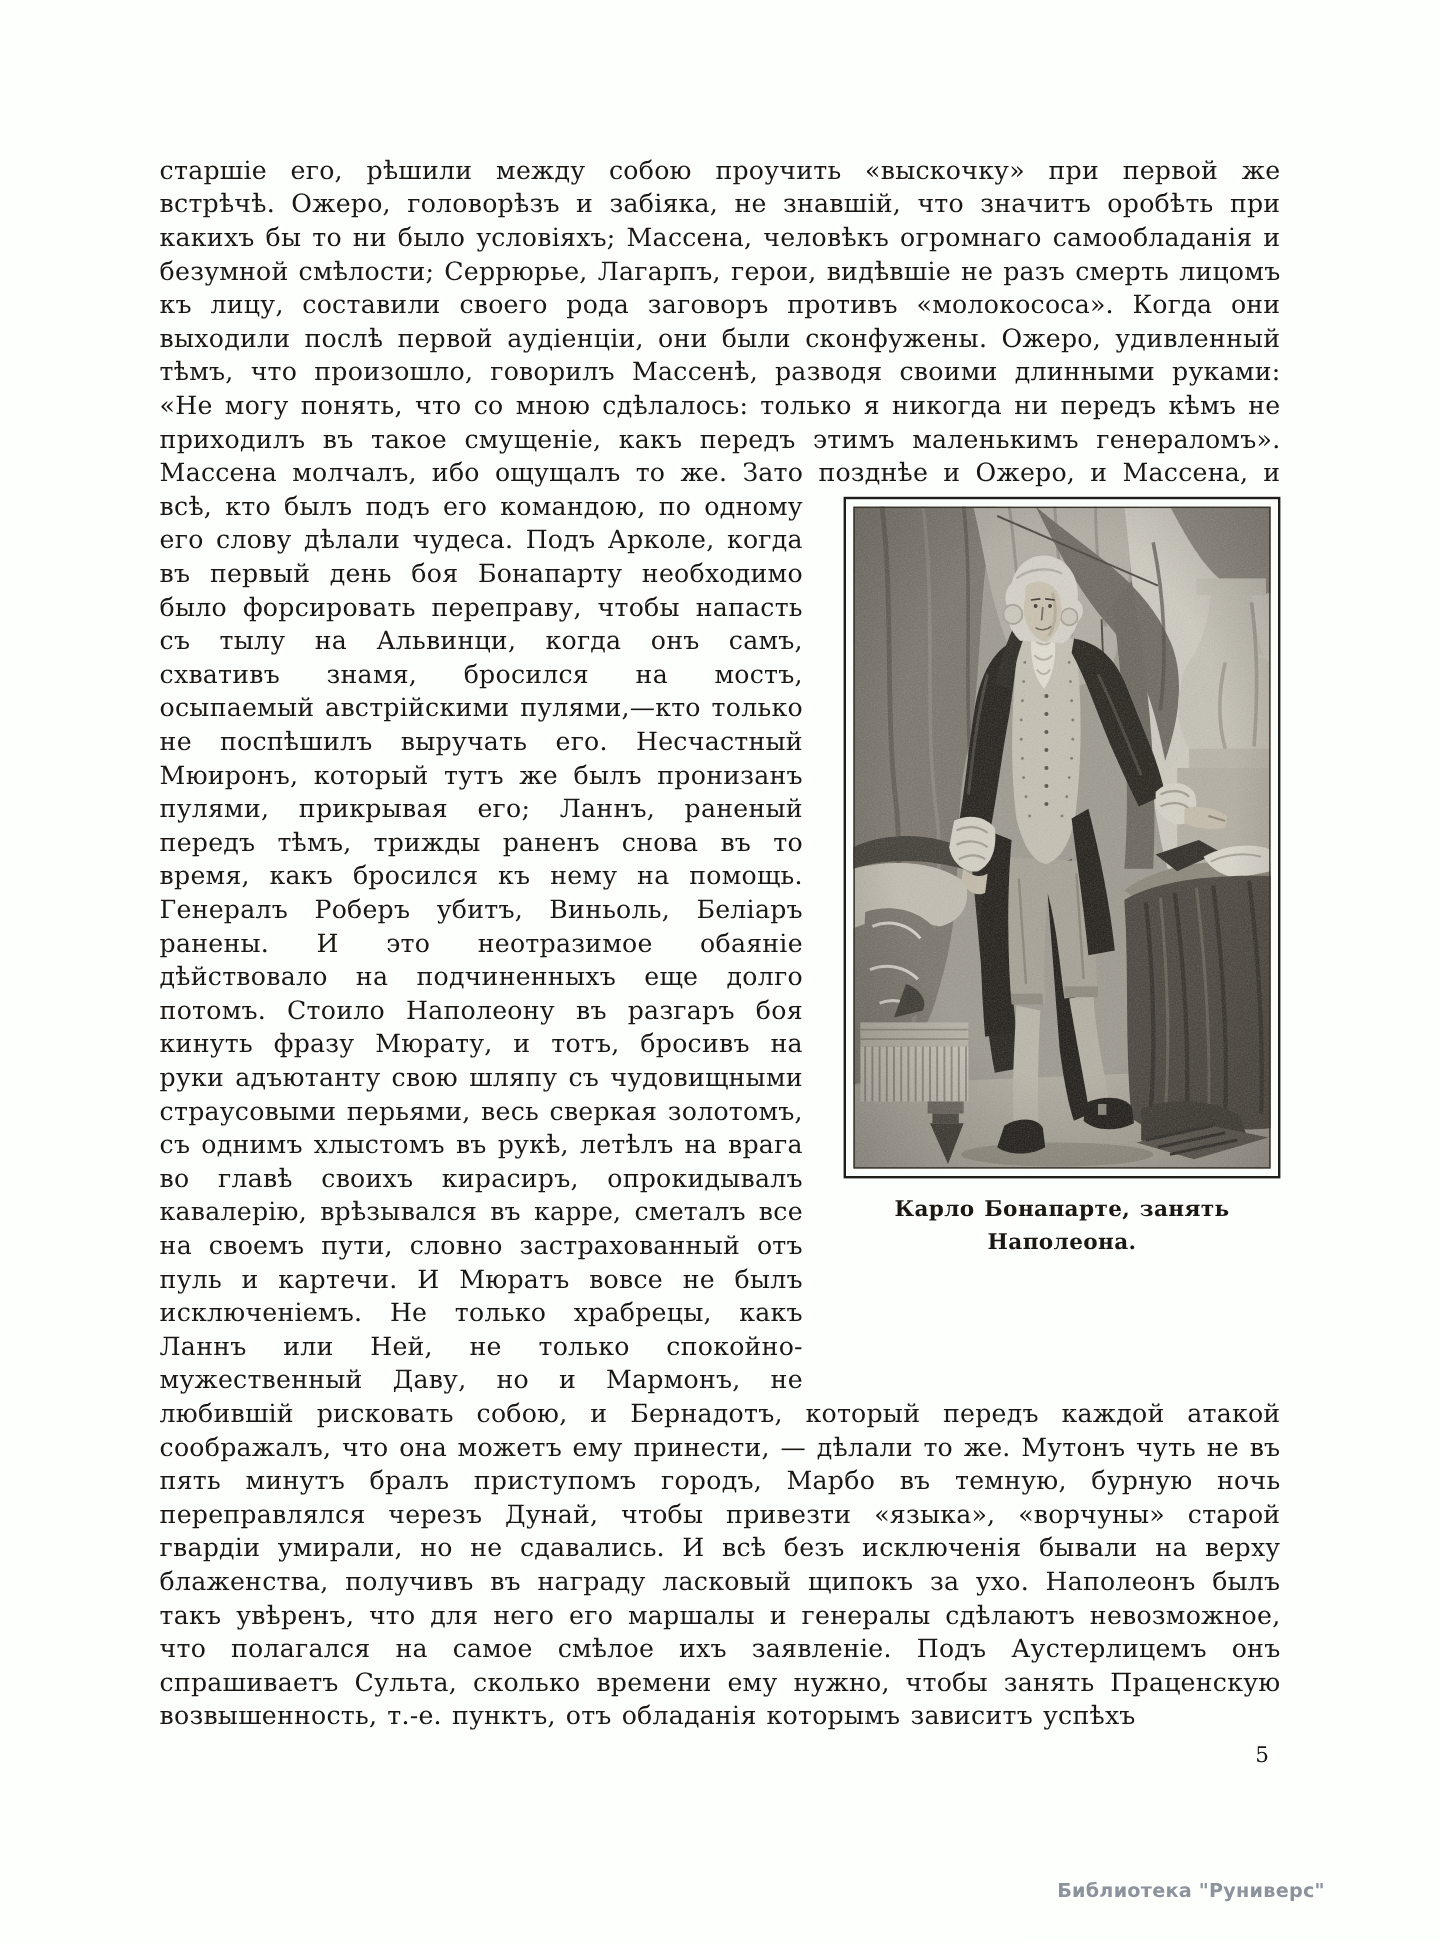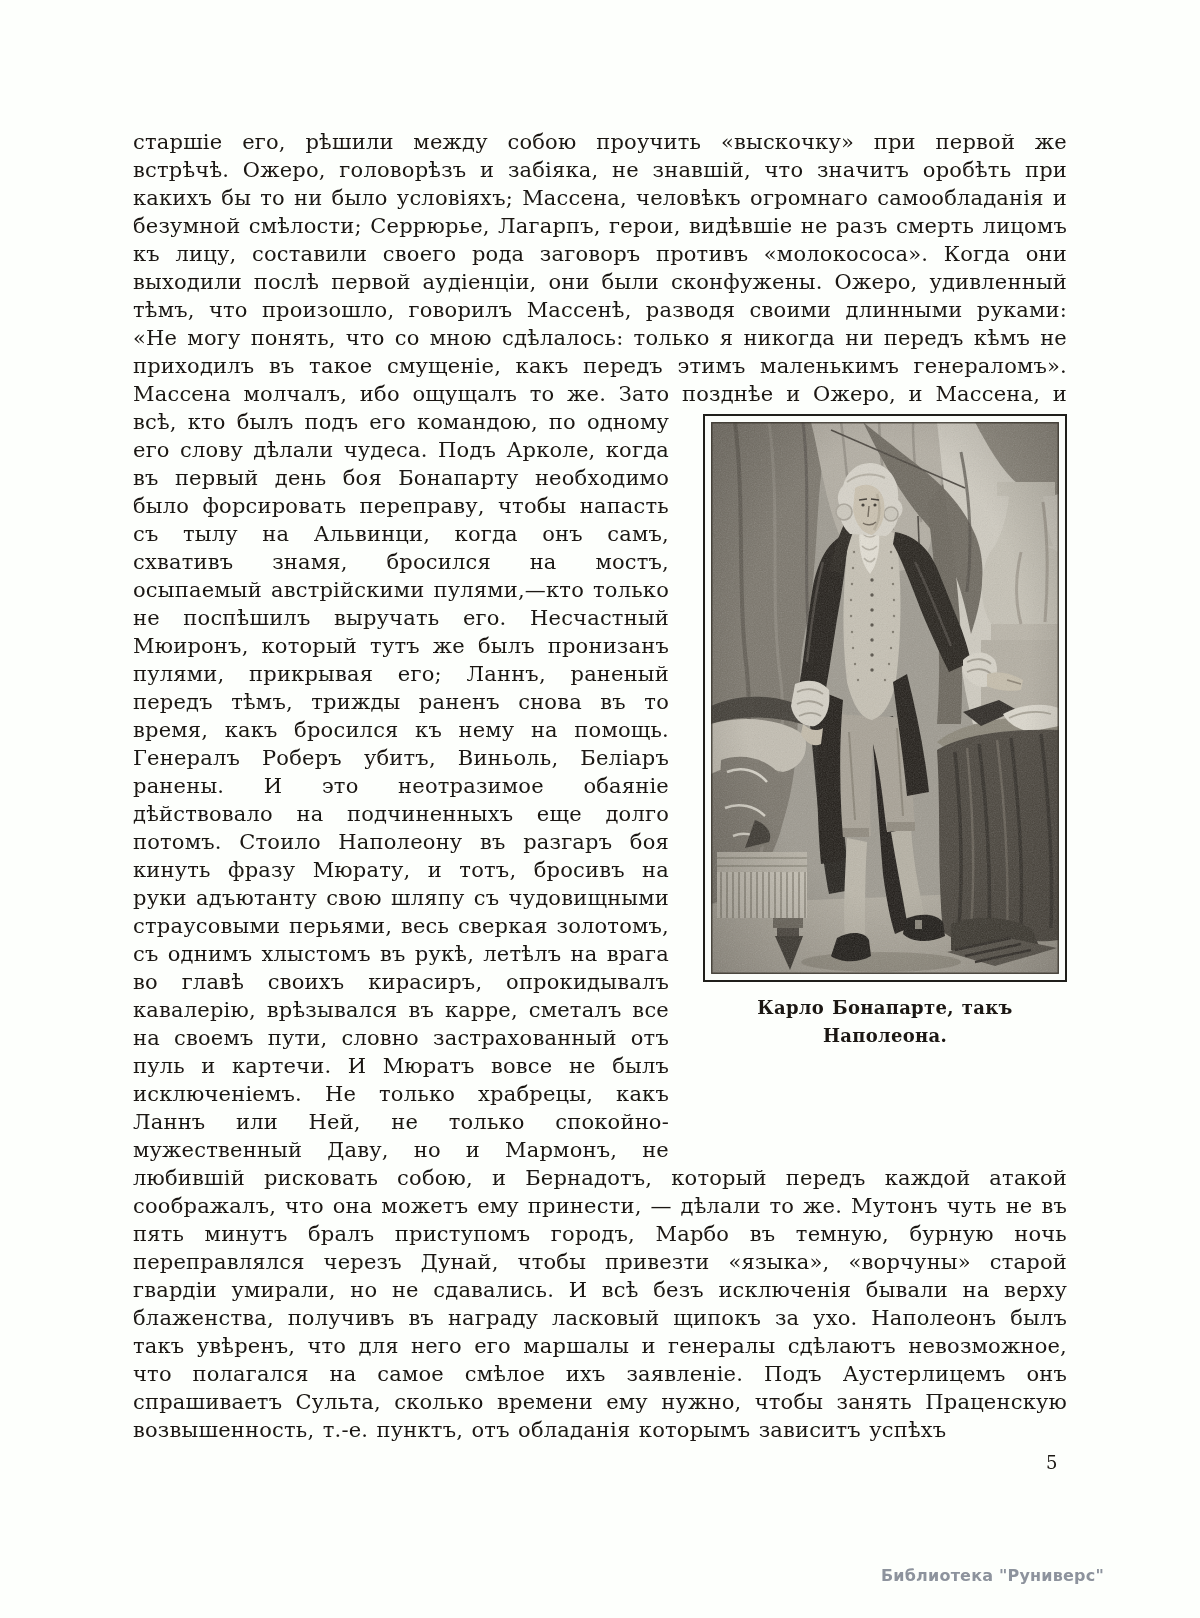--- a/index.html
+++ b/index.html
@@ -231,21 +231,21 @@
             <circle cx="164" cy="83" r="1.6" fill="#3a352e"></circle>
             <path d="M148 78 L156 77 M160 77 L168 78" stroke="#3a352e" stroke-width="1.4"></path>
             <path d="M158 84 L157 95 M152 101 C156 104 162 103 165 100" stroke="#6b6255" stroke-width="1.4" fill="none"></path>
           </g>
 
           <rect width="348" height="552" fill="url(#vig)"></rect>
           <rect width="348" height="552" filter="url(#grain)" opacity="0.55"></rect>
           <rect x="0.8" y="0.8" width="346.4" height="550.4" fill="none" stroke="#3a362f" stroke-width="1.2"></rect>
         </svg>
       </div>
-      <figcaption>Карло Бонапарте, такъ Наполеона.</figcaption>
+      <figcaption>Карло Бонапарте, занять Наполеона.</figcaption>
     </figure>
 
     <span>по одному его слову дѣлали чудеса. Подъ Арколе, когда въ первый день боя Бонапарту необходимо было форсировать переправу, чтобы напасть съ тылу на Альвинци, когда онъ самъ, схвативъ знамя, бросился на мостъ, осыпаемый австрійскими пулями,—кто только не поспѣшилъ выручать его. Несчастный Мюиронъ, который тутъ же былъ пронизанъ пулями, прикрывая его; Ланнъ, раненый передъ тѣмъ, трижды раненъ снова въ то время, какъ бросился къ нему на помощь. Генералъ Роберъ убитъ, Виньоль, Беліаръ ранены. И это неотразимое обаяніе дѣйствовало на подчиненныхъ еще долго потомъ. Стоило Наполеону въ разгаръ боя кинуть фразу Мюрату, и тотъ, бросивъ на руки адъютанту свою шляпу съ чудовищными страусовыми перьями, весь сверкая золотомъ, съ однимъ хлыстомъ въ рукѣ, летѣлъ на врага во главѣ своихъ кирасиръ, опрокидывалъ кавалерію, врѣзывался въ карре, сметалъ все на своемъ пути, словно застрахованный отъ пуль и картечи. И Мюратъ вовсе не былъ исключеніемъ. Не только храбрецы, какъ Ланнъ или Ней, не только спокойно-мужественный Даву, но и Мармонъ, не любившій рисковать собою, и Бернадотъ, который передъ каждой атакой соображалъ, что она можетъ ему принести, — дѣлали то же. Мутонъ чуть не въ пять минутъ бралъ приступомъ городъ, Марбо въ темную, бурную ночь переправлялся черезъ Дунай, чтобы привезти «языка», «ворчуны» старой гвардіи умирали, но не сдавались. И всѣ безъ исключенія бывали на верху блаженства, получивъ въ награду ласковый щипокъ за ухо. Наполеонъ былъ такъ увѣренъ, что для него его маршалы и генералы сдѣлаютъ невозможное, что полагался на самое смѣлое ихъ заявленіе. Подъ Аустерлицемъ онъ спрашиваетъ Сульта, сколько времени ему нужно, чтобы занять Праценскую возвышенность, т.-е. пунктъ, отъ обладанія которымъ зависитъ успѣхъ</span>
   </div>
 
   <div class="page-number">5</div>
   <div class="watermark">Библиотека "Руниверс"</div>
 
 </div>
 

